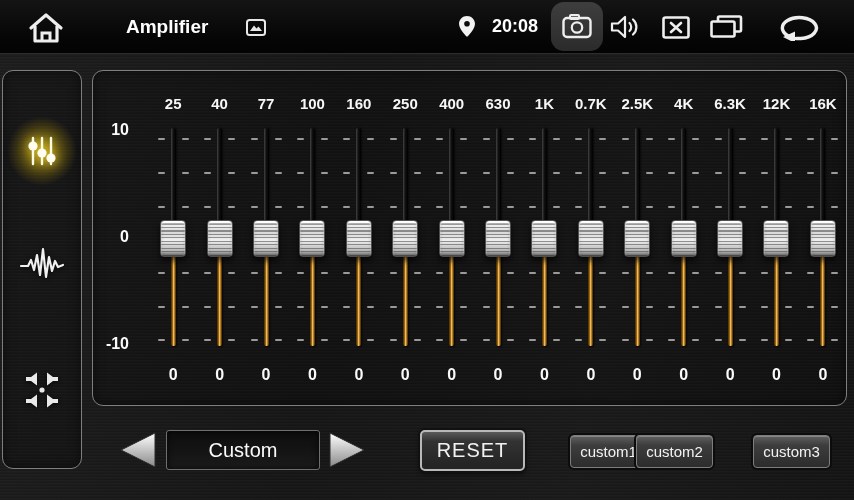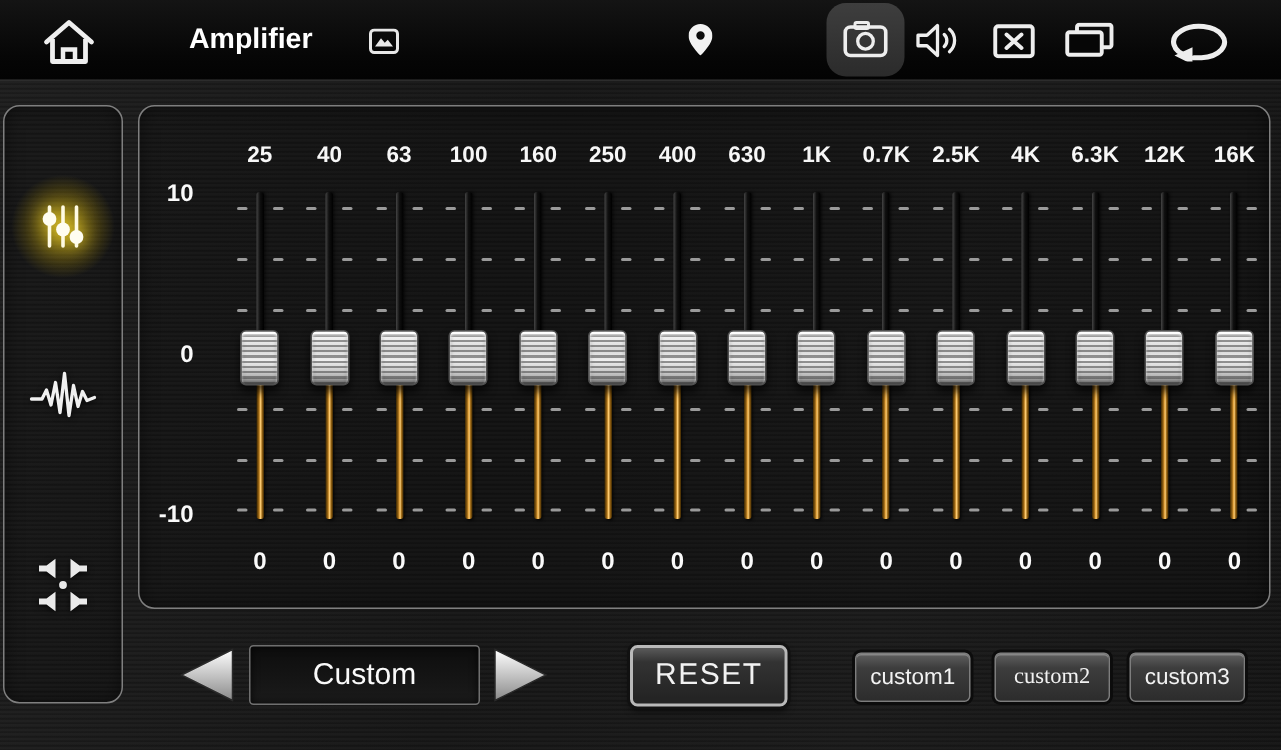--- a/index.html
+++ b/index.html
@@ -82,21 +82,21 @@
     font-size:20px;letter-spacing:1px;color:#f2f2f2;
     box-shadow:0 0 0 2px #111, 0 3px 5px rgba(0,0,0,0.6);
   }
   .custom-btn{
     top:435px;width:77px;height:33px;border-radius:4px;border:1px solid #7d7d7d;box-sizing:border-box;
     background:linear-gradient(180deg,#606060,#3d3d3d 30%,#2c2c2c);
     display:flex;align-items:center;justify-content:center;
     font-size:15px;color:#f2f2f2;
     box-shadow:0 0 0 2px #0c0c0c, inset 0 1px 0 rgba(255,255,255,0.25);
   }
-  #custom1{left:570px;} #custom2{left:663px;font-family:Liberation Serif, serif;} #custom3{left:753px;}
+  #custom1{left:570px;} #custom2{left:636px;} #custom3{left:753px;}
   .arrow{top:432px;width:37px;height:36px;}
   #arrow-left{left:119px;} #arrow-right{left:329px;}
 </style>
 </head>
 <body>
 
 <div id="app">
 
   <div class="topbar">
     <svg class="abs" style="left:27px;top:10px" width="38" height="34" viewBox="0 0 38 34">
@@ -109,20 +109,21 @@
 
     <svg class="abs" style="left:246px;top:19px" width="20" height="17" viewBox="0 0 20 17">
       <rect x="1" y="1" width="18" height="15" rx="2.5" fill="none" stroke="#e8e8e8" stroke-width="2"></rect>
       <path d="M4 12 L8 6.5 L10.5 9.5 L12.5 7.5 L16 12 Z" fill="#e8e8e8"></path>
     </svg>
 
     <svg class="abs" style="left:459px;top:16px" width="16" height="21" viewBox="0 0 16 21">
       <path d="M8 0 C3.6 0 0 3.5 0 7.8 C0 13.5 8 21 8 21 S16 13.5 16 7.8 C16 3.5 12.4 0 8 0 Z M8 10.5 a2.8 2.8 0 1 1 0 -5.6 a2.8 2.8 0 1 1 0 5.6 Z" fill="#f2f2f2"></path>
     </svg>
 
+    <div class="abs time">20:08</div>
 
     <div class="abs camera-pill">
       <svg width="30" height="25" viewBox="0 0 30 25">
         <rect x="8" y="1" width="9" height="4" rx="1" fill="none" stroke="#eee" stroke-width="2"></rect>
         <rect x="1.5" y="4" width="27" height="19" rx="3.5" fill="none" stroke="#eee" stroke-width="2.4"></rect>
         <circle cx="15" cy="13.5" r="5.2" fill="none" stroke="#eee" stroke-width="2.2"></circle>
       </svg>
     </div>
 
     <svg class="abs" style="left:610px;top:15px" width="30" height="24" viewBox="0 0 30 24">
@@ -225,21 +226,21 @@
             <div class="tick r" style="top: 143.5px;"></div>
             <div class="tick l" style="top: 177.5px;"></div>
             <div class="tick r" style="top: 177.5px;"></div>
             <div class="tick l" style="top: 211px;"></div>
             <div class="tick r" style="top: 211px;"></div>
           </div>
       <div class="value">0</div>
     </div>
 
     <div class="band">
-      <div class="freq">63</div>
+      <div class="freq">77</div>
       <div class="slider">
         <div class="track-top" style="height: 110.5px;"></div>
         <div class="track-bottom" style="top: 110.5px; height: 107.5px;"></div>
         <div class="thumb" style="top: 92px;"></div>
       <div class="tick l" style="top: 10px;"></div>
             <div class="tick r" style="top: 10px;"></div>
             <div class="tick l" style="top: 43.5px;"></div>
             <div class="tick r" style="top: 43.5px;"></div>
             <div class="tick l" style="top: 77.5px;"></div>
             <div class="tick r" style="top: 77.5px;"></div>

